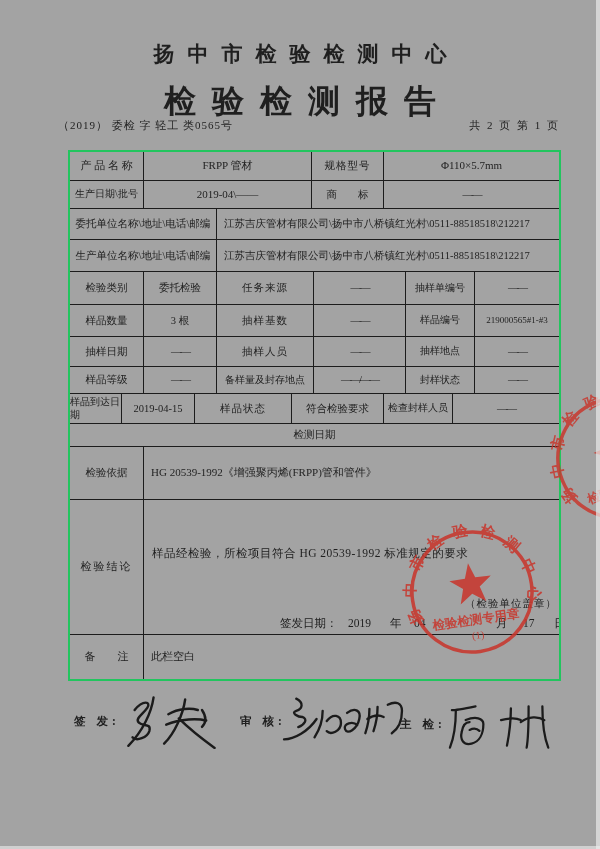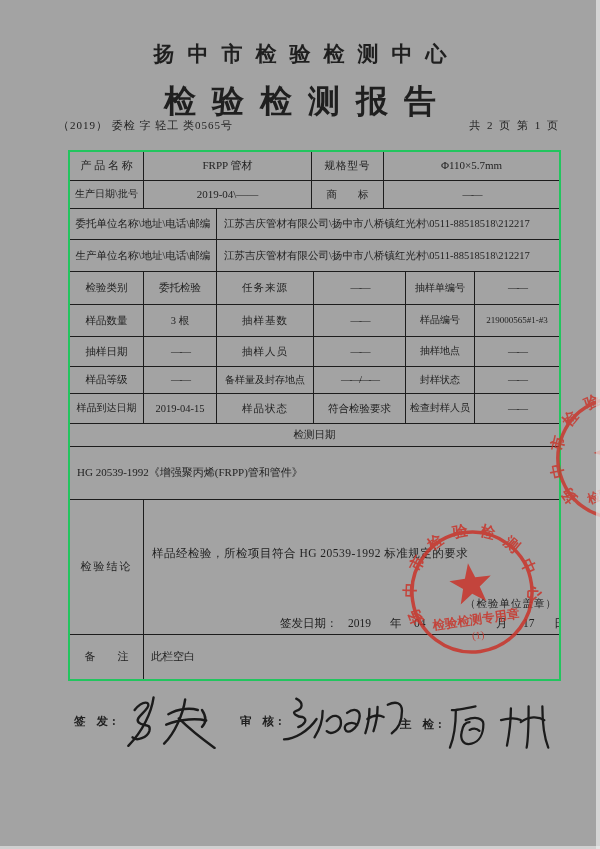--- a/index.html
+++ b/index.html
@@ -102,33 +102,34 @@
     <div class="t-row" style="height:27px">
       <div class="cell fs105" style="width:74px">样品等级</div>
       <div class="cell dash" style="width:73px">——</div>
       <div class="cell fs10" style="width:97px">备样量及封存地点</div>
       <div class="cell dash" style="width:92px">——/——</div>
       <div class="cell fs10" style="width:69px">封样状态</div>
       <div class="cell dash">——</div>
     </div>
 
     <div class="t-row" style="height:30px">
-      <div class="cell fs10" style="width:74px">样品到达日期</div>
+      <div class="cell fs10" style="width:52px">样品到达日期</div>
       <div class="cell fs105" style="width:73px">2019-04-15</div>
       <div class="cell fs105 ls1" style="width:97px">样品状态</div>
       <div class="cell fs105" style="width:92px">符合检验要求</div>
       <div class="cell fs10" style="width:69px">检查封样人员</div>
       <div class="cell dash">——</div>
     </div>
 
     <div class="t-row" style="height:23px">
       <div class="cell fs105" style="width:74px">检测日期</div>
     </div>
 
     <div class="t-row" style="height:53px">
+      <div class="cell fs105" style="width:74px">检验依据</div>
       <div class="cell left">HG 20539-1992《增强聚丙烯(FRPP)管和管件》</div>
     </div>
 
     <div class="t-row" style="height:135px">
       <div class="cell ls2" style="width:74px">检验结论</div>
       <div class="cell concl-cell">
         <div class="concl-text">样品经检验，所检项目符合 HG 20539-1992 标准规定的要求</div>
         <div class="seal-note">（检验单位盖章）</div>
         <div class="issue-line">
           <span style="left:136px">签发日期：</span>

